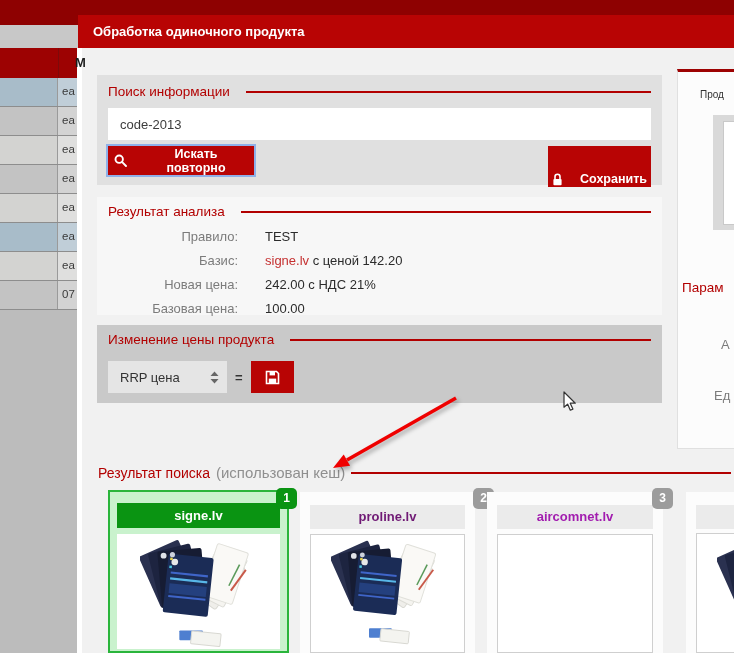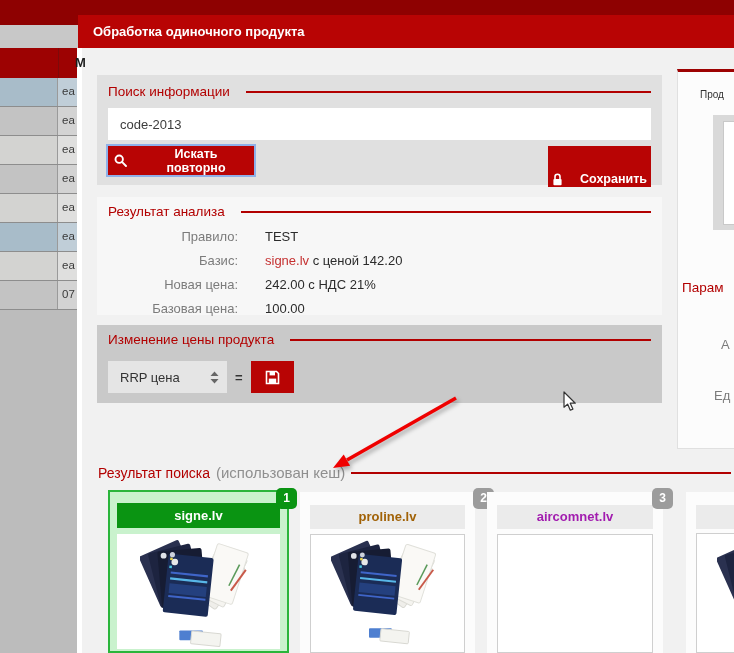--- a/index.html
+++ b/index.html
@@ -76,21 +76,21 @@
     color:#fff;font-weight:bold;font-size:12px;text-align:center;line-height:21px;}
   .badge-gray{background:#9c9c9c;}
   .badge-green{background:#0a9412;}
 
   .card1{left:108px;top:490px;width:181px;height:163px;background:#c9f2cd;border:2px solid #2ab53b;}
   .card1 .card-head{left:7px;top:11px;width:163px;height:25px;line-height:25px;background:#0a9412;color:#fff;}
   .card1 .card-img{left:7px;top:42px;width:163px;height:115px;}
 
   .card-plain{background:#fcfcfc;}
   .card2{left:300px;top:492px;width:175px;height:161px;}
-  .card2 .card-head{left:10px;top:13px;width:155px;background:#ebebeb;color:#a16207;}
+  .card2 .card-head{left:10px;top:13px;width:155px;background:#ebebeb;color:#701a75;}
   .card2 .card-img{left:10px;top:42px;width:155px;height:119px;border:1px solid #cfcfcf;}
   .card3{left:487px;top:492px;width:176px;height:161px;}
   .card3 .card-head{left:10px;top:13px;width:156px;background:#ebebeb;color:#a21caf;}
   .card3 .card-img{left:10px;top:42px;width:156px;height:119px;border:1px solid #cfcfcf;}
   .card4{left:686px;top:492px;width:175px;height:161px;}
   .card4 .card-head{left:10px;top:13px;width:155px;background:#ebebeb;color:#1d1d1d;}
   .card4 .card-img{left:10px;top:41px;width:155px;height:120px;border:1px solid #cfcfcf;}
 
   
   .side-panel{left:677px;top:69px;width:130px;height:376px;background:#fcfcfc;

